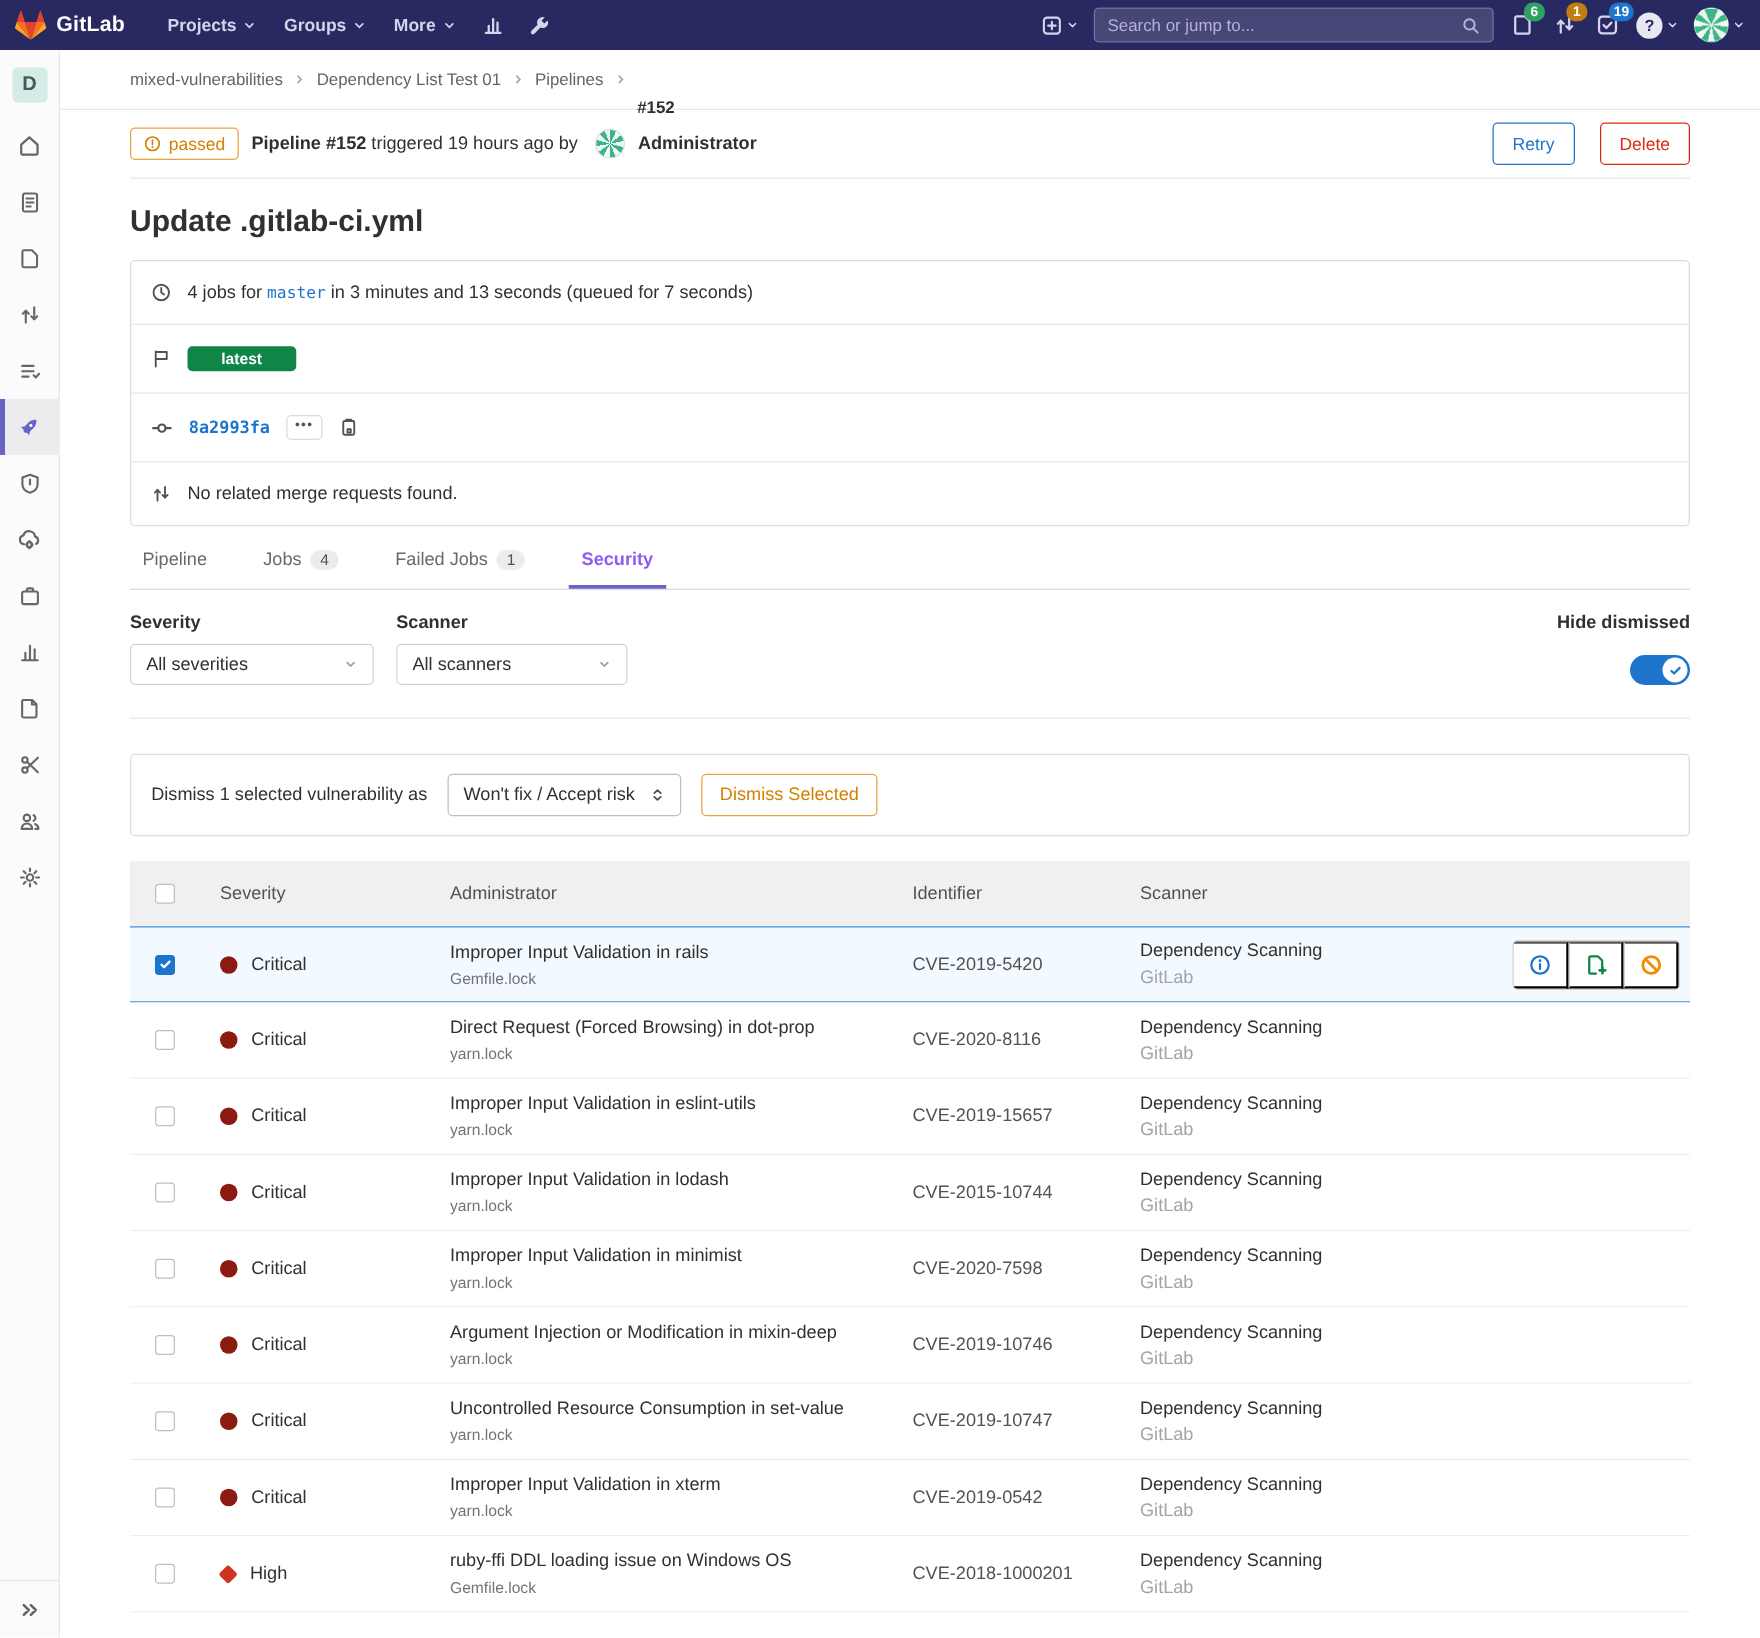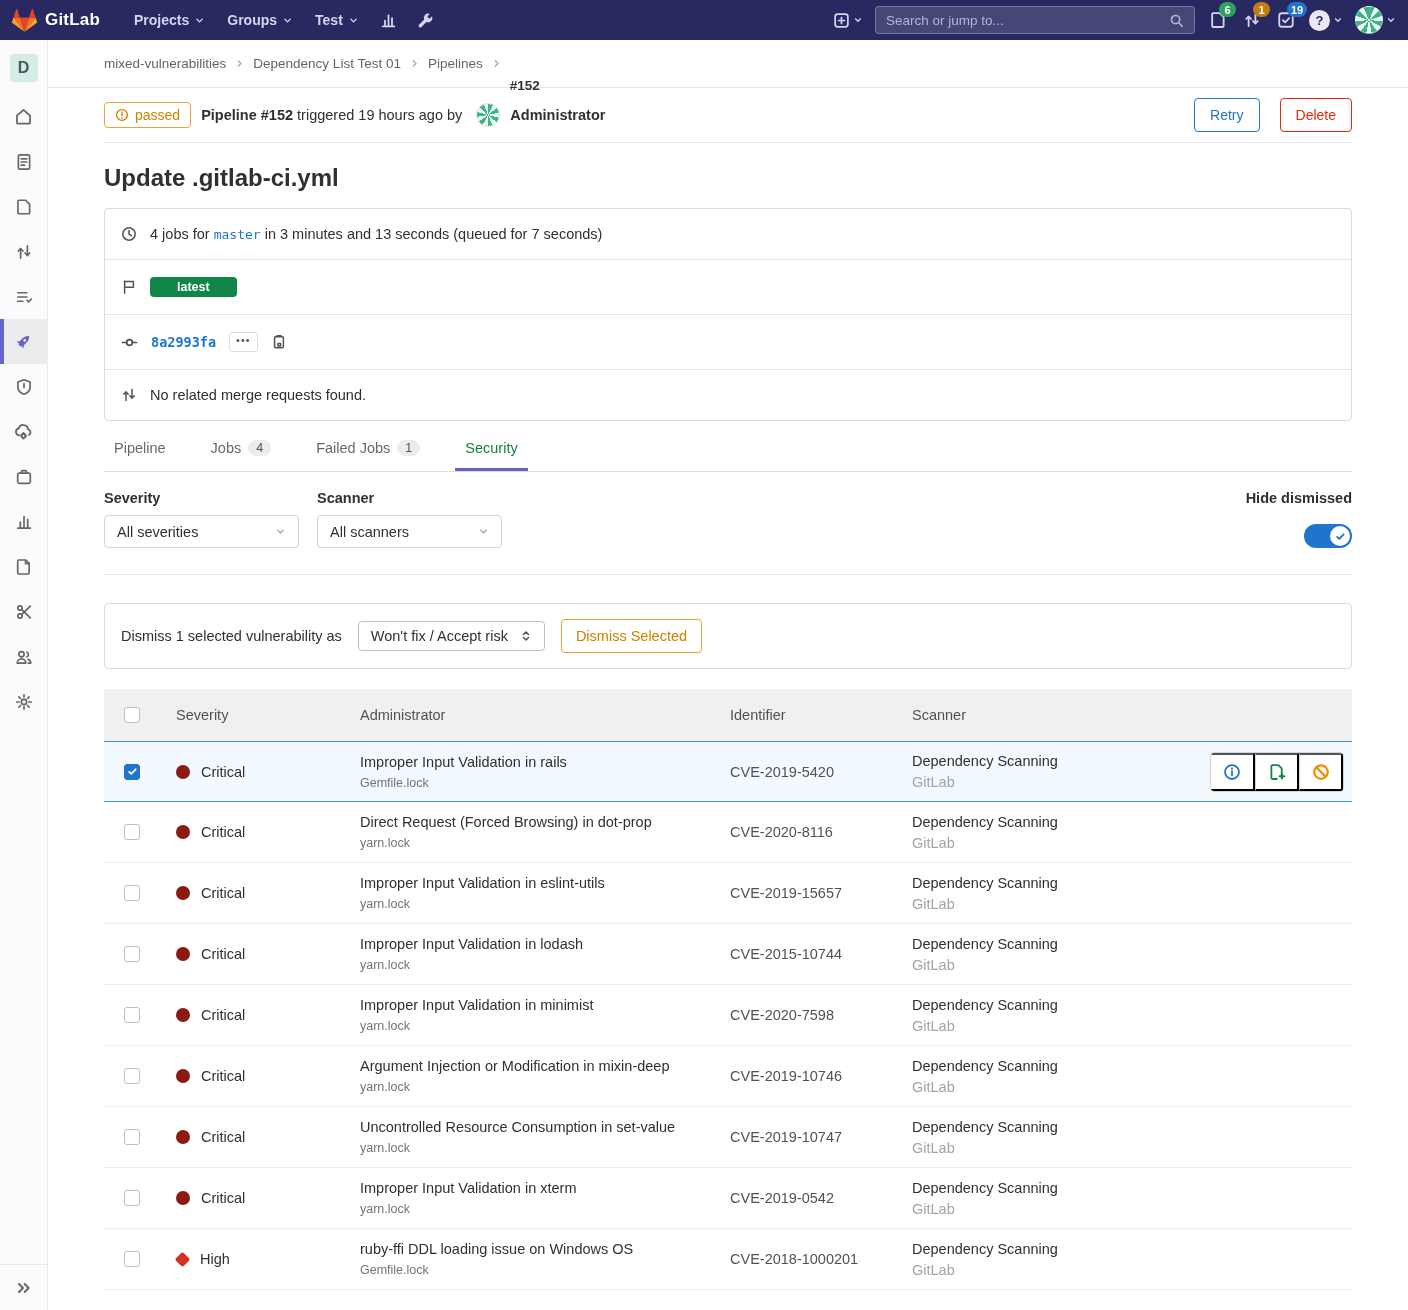--- a/index.html
+++ b/index.html
@@ -88,43 +88,43 @@
     font-weight:600; padding:3px 27px; }
   .commit-link { font-family:"DejaVu Sans Mono",monospace; font-size:13.5px; font-weight:700;
     color:#1f75cb; cursor:pointer; }
   .ellipsis-btn { border:1px solid #dbdbdb; border-radius:4px; background:#fff; color:#525252;
     font-size:11px; line-height:9px; padding:3px 6px 6px; letter-spacing:1px; cursor:pointer; }
   .clip-btn { color:#525252; cursor:pointer; }
 
   .tabs { display:flex; gap:25px; border-bottom:1px solid #dbdbdb; margin-top:6px; }
   .tab { display:flex; align-items:center; gap:7px; padding:13px 10px 12px; font-size:14.5px;
     color:#68686e; border-bottom:3px solid transparent; cursor:pointer; }
-  .tab.active { color:#15803d; font-weight:400; border-bottom-color:#6764c7; }
+  .tab.active { color:#8b5cf6; font-weight:700; border-bottom-color:#6764c7; }
   .tab-badge { background:#ececef; color:#535158; border-radius:10px; font-size:12.5px;
     padding:1px 8px; font-weight:400; }
 
   .filters { display:flex; align-items:flex-start; gap:18px; padding:18px 0 26px;
     border-bottom:1px solid #e8e8e8; }
   .filter-label { font-size:14.5px; font-weight:700; margin-bottom:9px; }
   .dropdown { height:33px; border:1px solid #d4d4d4; border-radius:4px; background:#fff;
     display:flex; align-items:center; justify-content:space-between; padding:0 12px;
     font-size:14.5px; color:#303030; cursor:pointer; }
   .dd-sev { width:195px; }
   .dd-scan { width:185px; }
   .dropdown .chev { color:#9e9e9e; }
   .hide-dismissed { margin-left:auto; display:flex; flex-direction:column; align-items:flex-end; }
   .toggle { width:48px; height:24px; border-radius:12px; background:#1f75cb; position:relative;
     margin-top:9px; cursor:pointer; }
   .toggle-knob { position:absolute; top:2px; right:2px; width:20px; height:20px; background:#fff;
     border-radius:50%; color:#1f75cb; display:flex; align-items:center; justify-content:center; }
 
   .dismiss-card { border:1px solid #dbdbdb; border-radius:4px; margin:28px 0 20px;
     padding:15px 16px; display:flex; align-items:center; gap:16px; font-size:14.5px; }
-  .reason-select { height:16px; border:1px solid #bfbfbf; border-radius:4px; background:#fff;
-    display:flex; align-items:center; gap:12px; padding:14px 12px; font-size:14.5px; cursor:pointer; }
+  .reason-select { height:34px; border:1px solid #bfbfbf; border-radius:4px; background:#fff;
+    display:flex; align-items:center; gap:12px; padding:0 12px; font-size:14.5px; cursor:pointer; }
   .reason-select .updown { color:#525252; }
   .dismiss-btn { border:1px solid #eaa23e; color:#d28000; background:#fff; border-radius:4px;
     padding:8px 14px; font-size:14.5px; cursor:pointer; font-family:"Liberation Sans",sans-serif; }
 
   
   .vuln-table { margin-top:20px; }
   .t-header,.t-row { display:grid; grid-template-columns:56px 200px 370px 182px 1fr;
     align-items:center; }
   .t-header { background:#f0f0f0; height:52px; font-size:14.5px; color:#525252; }
   .t-row { min-height:61px; border-bottom:1px solid #ededed; position:relative; background:#fff; cursor:pointer; }
@@ -173,21 +173,21 @@
           <path d="M4 6l4 4 4-4"></path>
         </svg>
     </div>
     <div class="nav-item">
       <span>Groups</span>
       <svg width="11" height="11" viewBox="0 0 16 16" fill="none" stroke="currentColor" stroke-width="2" stroke-linecap="round">
           <path d="M4 6l4 4 4-4"></path>
         </svg>
     </div>
     <div class="nav-item">
-      <span>Test</span>
+      <span>More</span>
       <svg width="11" height="11" viewBox="0 0 16 16" fill="none" stroke="currentColor" stroke-width="2" stroke-linecap="round">
           <path d="M4 6l4 4 4-4"></path>
         </svg>
     </div>
     <div class="nav-iconbtn">
       <svg width="17" height="17" viewBox="0 0 16 16" fill="none" stroke="currentColor" stroke-width="1.7" stroke-linecap="round">
         <path d="M2.5 13.5h11"></path>
           <path d="M4.7 13V8.2"></path>
           <path d="M8 13V3.2"></path>
           <path d="M11.3 13V5.8"></path>

